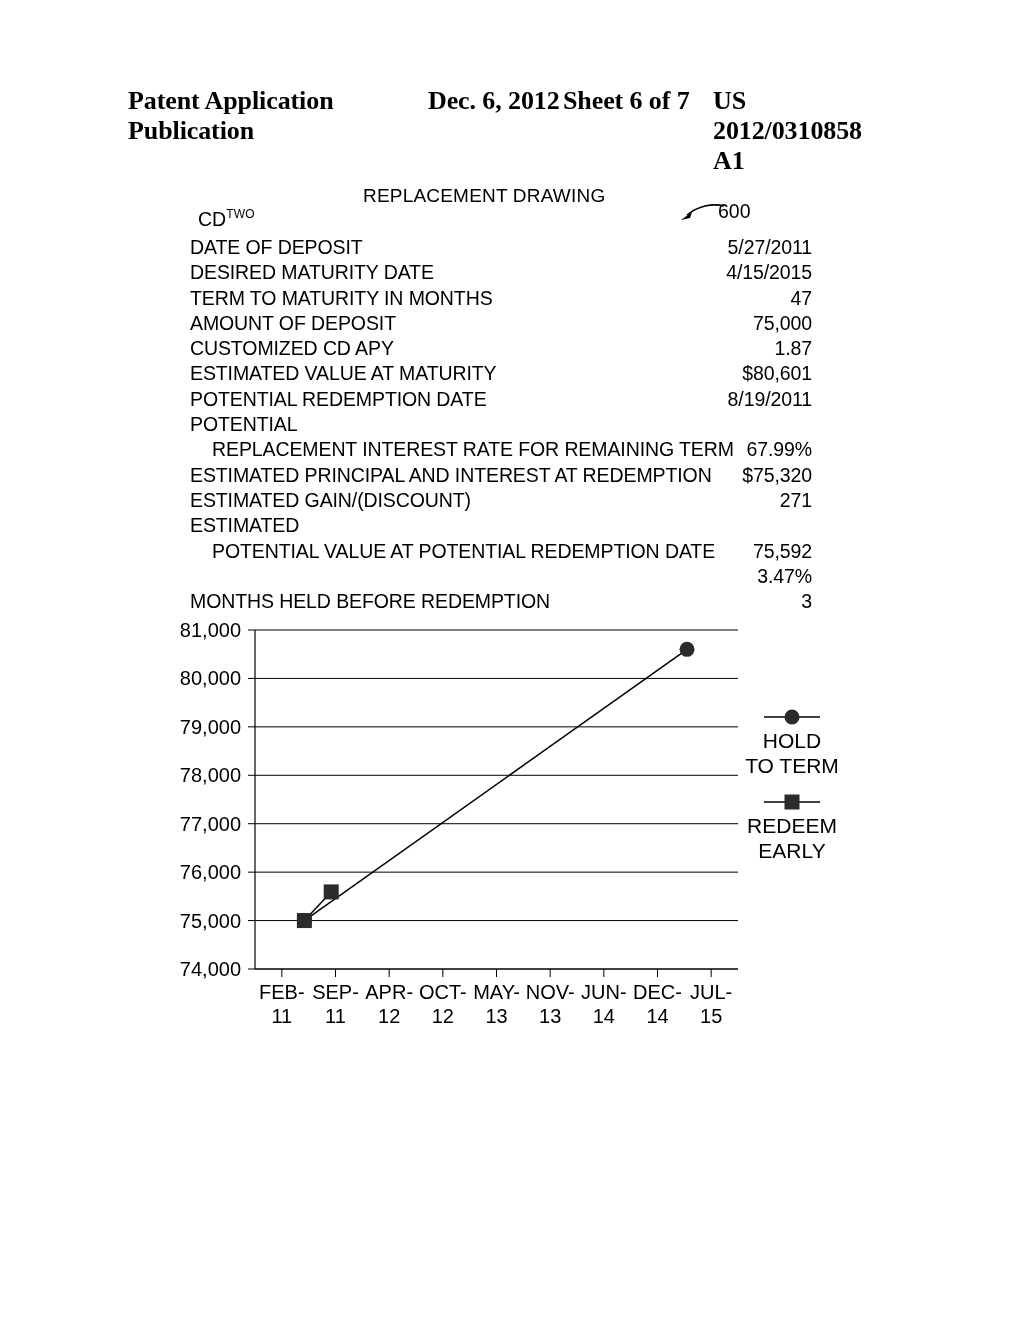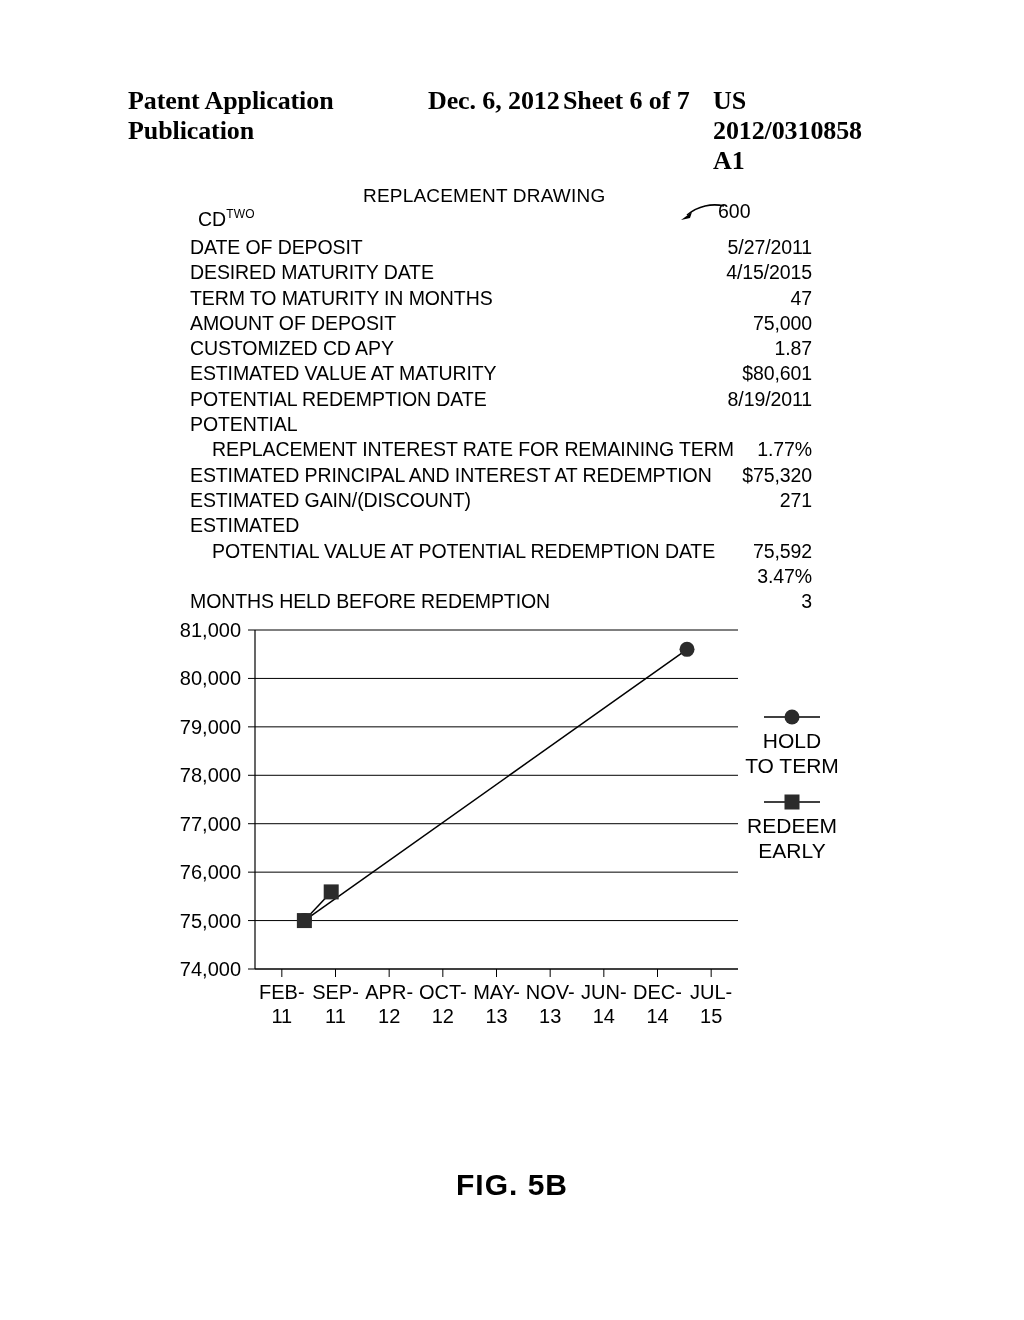--- a/index.html
+++ b/index.html
@@ -179,21 +179,21 @@
     <div class="drow">
       <span class="dlabel">POTENTIAL REDEMPTION DATE</span>
       <span class="dvalue">8/19/2011</span>
     </div>
     <div class="drow">
       <span class="dlabel">POTENTIAL</span>
       <span class="dvalue"></span>
     </div>
     <div class="drow indent">
       <span class="dlabel">REPLACEMENT INTEREST RATE FOR REMAINING TERM</span>
-      <span class="dvalue">1.77%</span>
+      <span class="dvalue">67.99%</span>
     </div>
     <div class="drow">
       <span class="dlabel">ESTIMATED PRINCIPAL AND INTEREST AT REDEMPTION</span>
       <span class="dvalue">$75,320</span>
     </div>
     <div class="drow">
       <span class="dlabel">ESTIMATED GAIN/(DISCOUNT)</span>
       <span class="dvalue">271</span>
     </div>
     <div class="drow">
@@ -278,14 +278,13 @@
         <circle cx="642" cy="105" r="7.5" fill="#2b2b2b"></circle>
         <text x="642" y="136" text-anchor="middle" font-family="&quot;Liberation Sans&quot;, sans-serif" font-size="21" fill="#000">HOLD</text>
         <text x="642" y="161" text-anchor="middle" font-family="&quot;Liberation Sans&quot;, sans-serif" font-size="21" fill="#000">TO TERM</text>
         <line x1="614" y1="190" x2="670" y2="190" stroke="#000" stroke-width="1.5"></line>
         <rect x="634.5" y="182.5" width="15" height="15" fill="#2b2b2b"></rect>
         <text x="642" y="221" text-anchor="middle" font-family="&quot;Liberation Sans&quot;, sans-serif" font-size="21" fill="#000">REDEEM</text>
         <text x="642" y="246" text-anchor="middle" font-family="&quot;Liberation Sans&quot;, sans-serif" font-size="21" fill="#000">EARLY</text>
       </svg>
   </div>
 
-  <div class="fig-caption">FIG. 5B</div>
 </div>
 
 </body></html>

